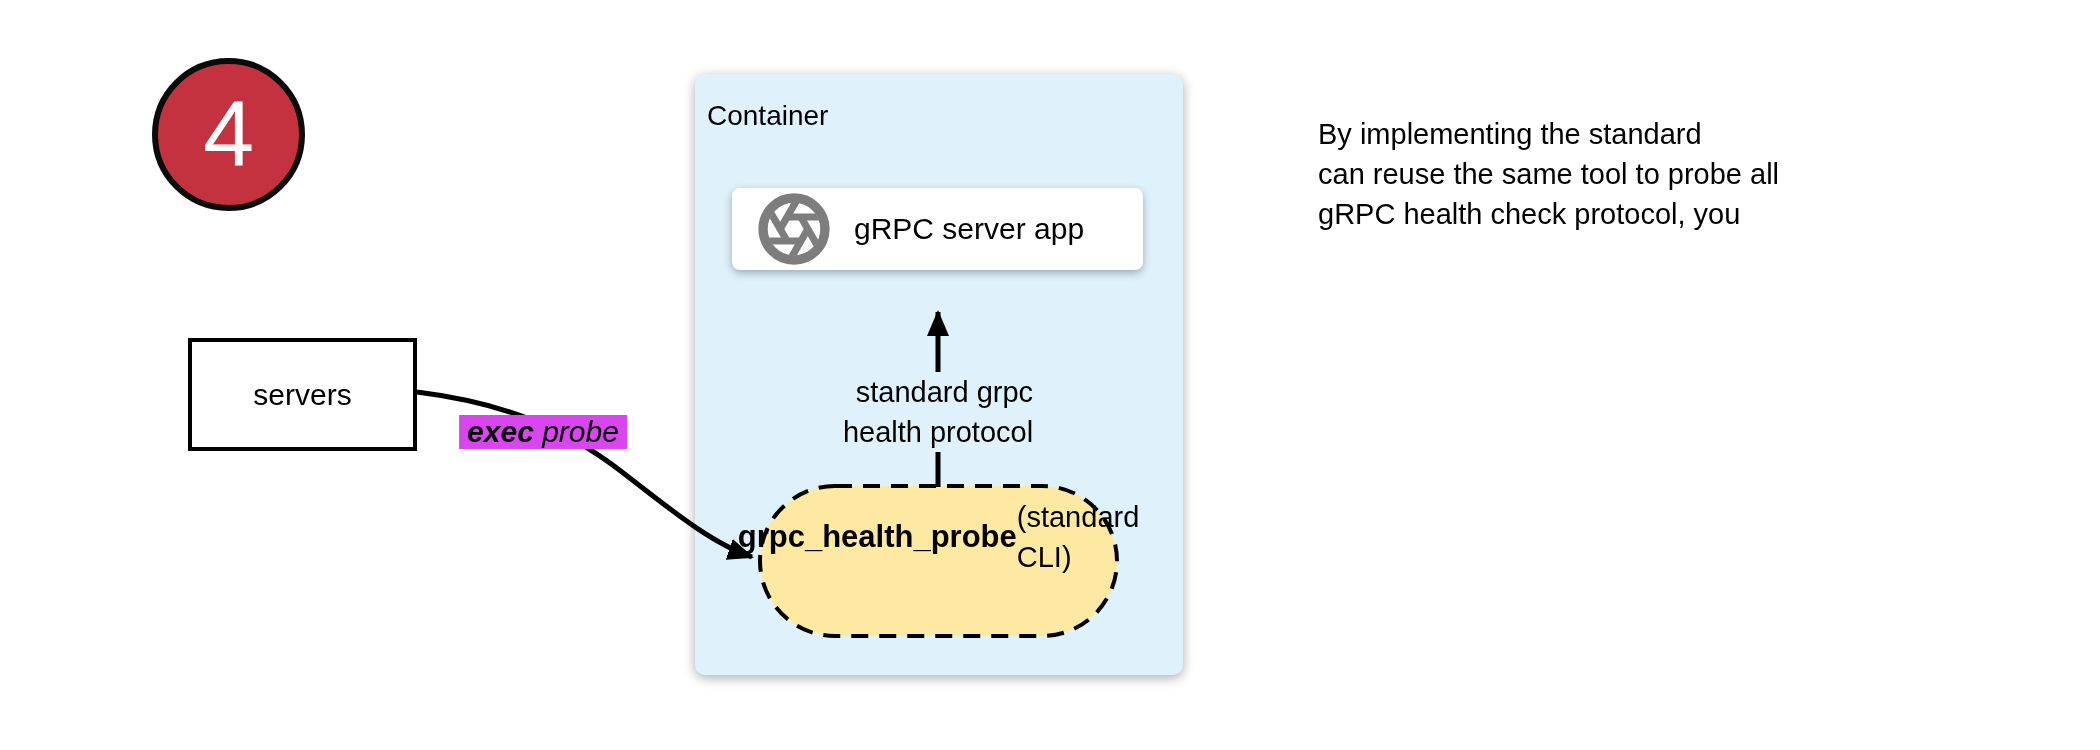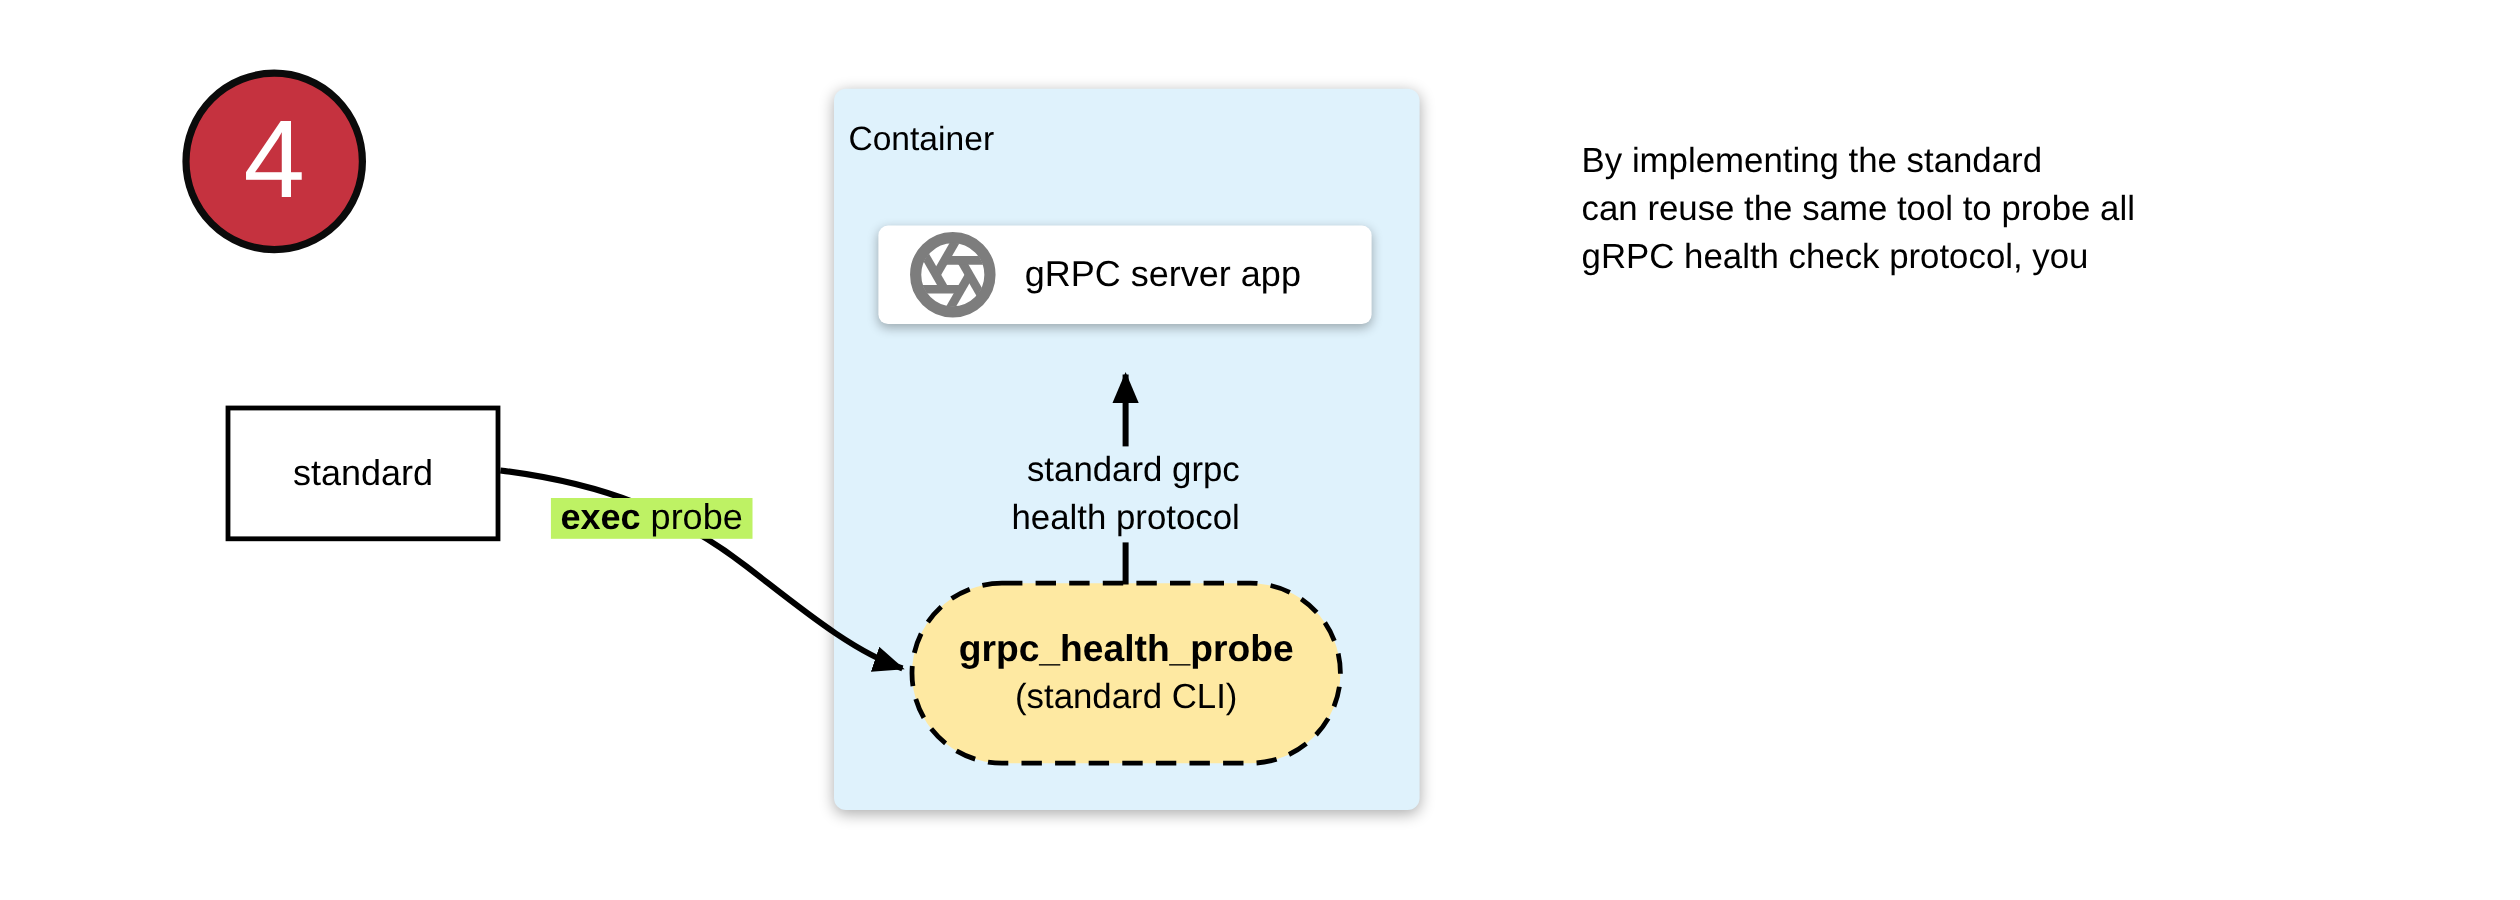--- a/index.html
+++ b/index.html
@@ -28,47 +28,47 @@
               background:#fff;border-radius:8px;box-shadow:0 3px 9px rgba(0,0,0,.30);
               display:flex;align-items:center;padding-left:26px;box-sizing:border-box;
               gap:24px;z-index:2;}
   .server-box .label{font-size:30px;}
   .aperture{width:72px;height:72px;flex:0 0 72px;}
 
   
   .overlay{position:absolute;left:0;top:0;width:2100px;height:750px;z-index:3;pointer-events:none;}
 
   
-  .pill-text{position:absolute;left:760px;top:486px;width:357px;height:150px;
-             display:flex;flex-direction:column;align-items:center;justify-content:center;
+  .pill-text{position:absolute;left:760px;top:462px;width:357px;height:150px;
+             display:flex;flex-direction:row;align-items:center;justify-content:center;
              z-index:4;line-height:40px;}
   .pill-text .t1{font-size:31px;font-weight:bold;}
   .pill-text .t2{font-size:29px;}
 
   
   .exec-label{position:absolute;left:543px;top:415px;transform:translateX(-50%);
-              background:#bef264;padding:0 8px;font-size:30px;white-space:nowrap;z-index:4;}
+              background:#d946ef;padding:0 8px;font-size:30px;white-space:nowrap;z-index:4;font-style:italic;}
   .protocol-label{position:absolute;left:938px;top:372px;transform:translateX(-50%);
                   background:#dff2fc;text-align:right;font-size:29px;line-height:40px;
                   padding:0 10px;white-space:nowrap;z-index:4;}
 
   
   .caption{position:absolute;left:1318px;top:114px;width:580px;font-size:29px;line-height:40px;z-index:2;}
 </style>
 </head>
 <body>
 
 <div class="canvas">
 
   <div class="badge">
     <span>4</span>
   </div>
 
   <div class="kubelet">
-    <span>standard</span>
+    <span>servers</span>
   </div>
 
   <div class="container-box">
     <div class="container-title">Container</div>
   </div>
 
   <div class="server-box">
     <svg class="aperture" viewBox="0 0 100 100" aria-hidden="true">
       <defs>
           <clipPath id="apclip">

